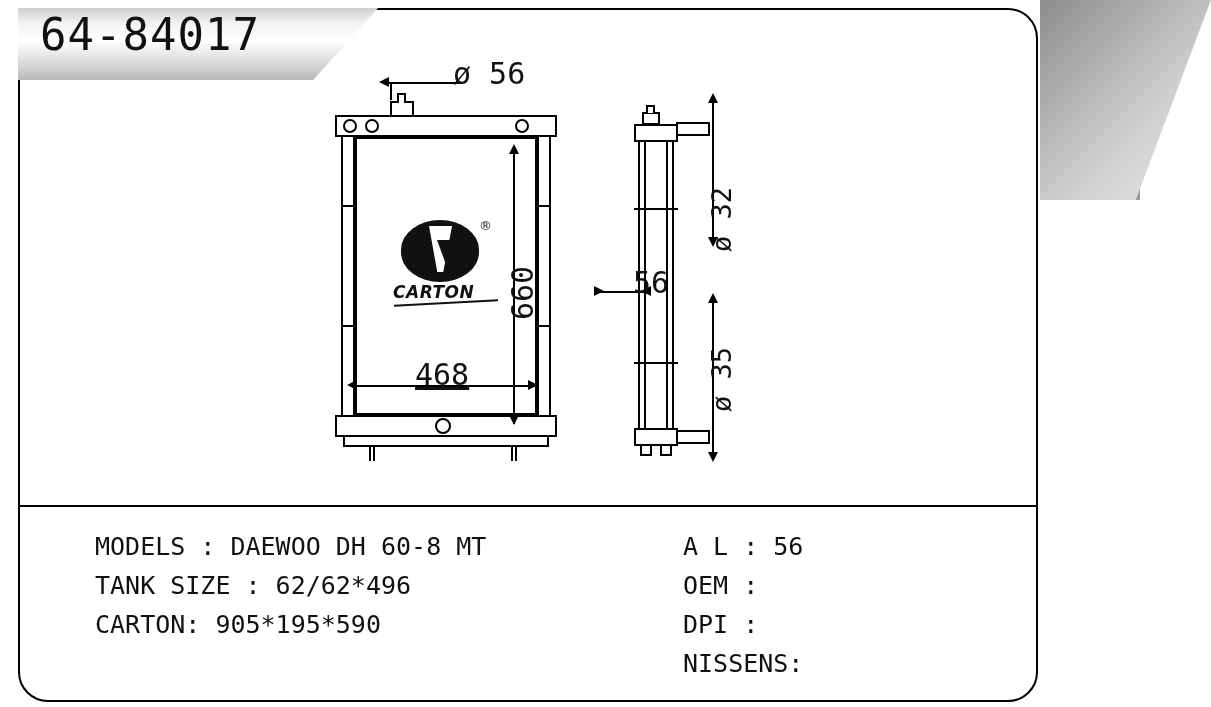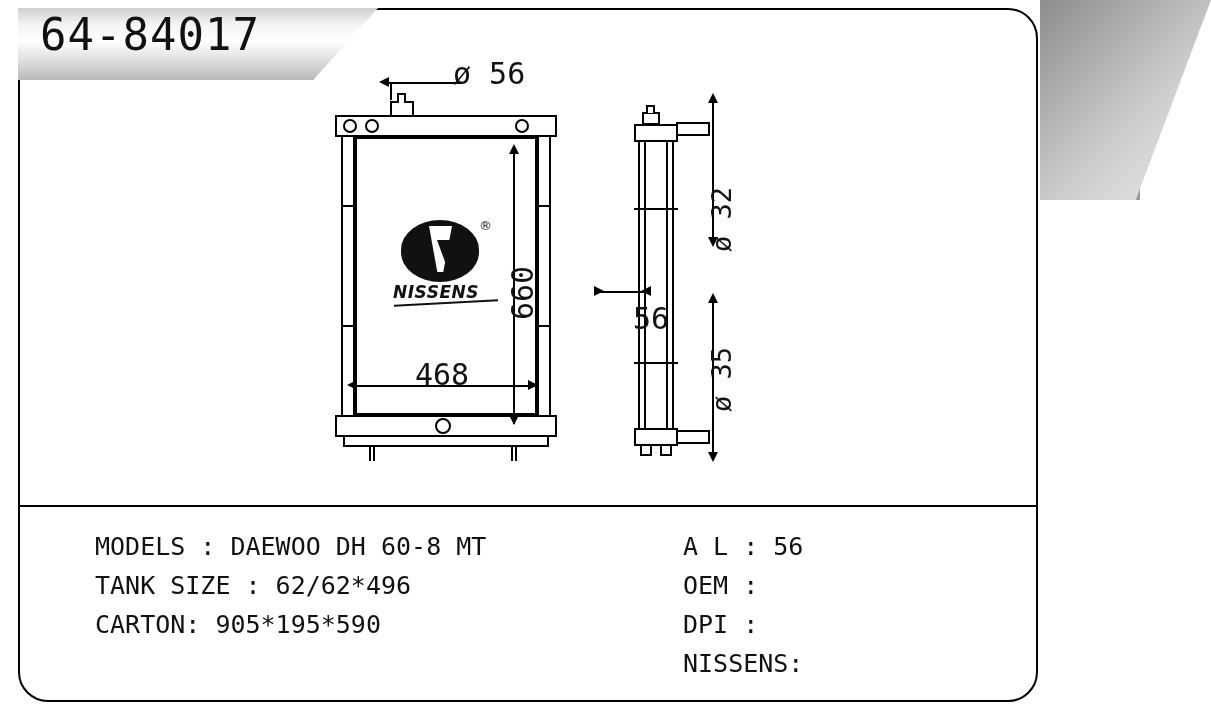--- a/index.html
+++ b/index.html
@@ -277,29 +277,29 @@
     <div class="tick" style="left:6px;  top:90px;  width:14px;"></div>
     <div class="tick" style="left:6px;  top:210px; width:14px;"></div>
     <div class="tick" style="left:202px;top:90px;  width:14px;"></div>
     <div class="tick" style="left:202px;top:210px; width:14px;"></div>
 
     <div class="logo">
       <div class="logo-oval"></div>
       <div class="logo-cut"></div>
       <div class="logo-tri"></div>
       <div class="logo-reg">®</div>
-      <div class="logo-text">NISSENS</div>
+      <div class="logo-text">CARTON</div>
       <div class="logo-underline"></div>
     </div>
   </div>
 
   <div class="dim-line dim-h" style="left:351px; top:385px; width:186px;"></div>
   <div class="arrow ar-left" style="left:347px; top:380px;"></div>
   <div class="arrow ar-right" style="left:528px; top:380px;"></div>
-  <div class="dim-text" style="left:415px; top:357px;">468</div>
+  <div class="dim-text" style="left:415px; top:357px;text-decoration:underline;">468</div>
 
   <div class="dim-line dim-v" style="left:513px; top:148px; width:1.6px; height:276px;"></div>
   <div class="arrow ar-up" style="left:509px; top:144px;"></div>
   <div class="arrow ar-down" style="left:509px; top:415px;"></div>
   <div class="dim-text rot90" style="left:505px; top:320px;">660</div>
 
   <div class="dim-line dim-h" style="left:383px; top:82px; width:80px;"></div>
   <div class="arrow ar-left" style="left:379px; top:77px;"></div>
   <div class="dim-line dim-v" style="left:390px; top:82px; height:18px;"></div>
   <div class="dim-text" style="left:453px; top:56px;">ø 56</div>
@@ -315,21 +315,21 @@
     <div class="s-bottank"></div>
     <div class="s-hose-top"></div>
     <div class="s-hose-bot"></div>
     <div class="s-foot-l"></div>
     <div class="s-foot-r"></div>
   </div>
 
   <div class="dim-line dim-h" style="left:598px; top:291px; width:52px;"></div>
   <div class="arrow ar-right" style="left:594px; top:286px;"></div>
   <div class="arrow ar-left" style="left:641px; top:286px;"></div>
-  <div class="dim-text" style="left:633px; top:265px;margin-top:36px;">56</div>
+  <div class="dim-text" style="left:633px; top:265px;">56</div>
 
   <div class="dim-line dim-v" style="left:712px; top:100px; height:145px;"></div>
   <div class="arrow ar-up" style="left:708px; top:93px;"></div>
   <div class="arrow ar-down" style="left:708px; top:237px;"></div>
   <div class="dim-text small rot90" style="left:706px; top:252px;">ø 32</div>
 
   <div class="dim-line dim-v" style="left:712px; top:300px; height:160px;"></div>
   <div class="arrow ar-up" style="left:708px; top:293px;"></div>
   <div class="arrow ar-down" style="left:708px; top:452px;"></div>
   <div class="dim-text small rot90" style="left:706px; top:412px;">ø 35</div>

